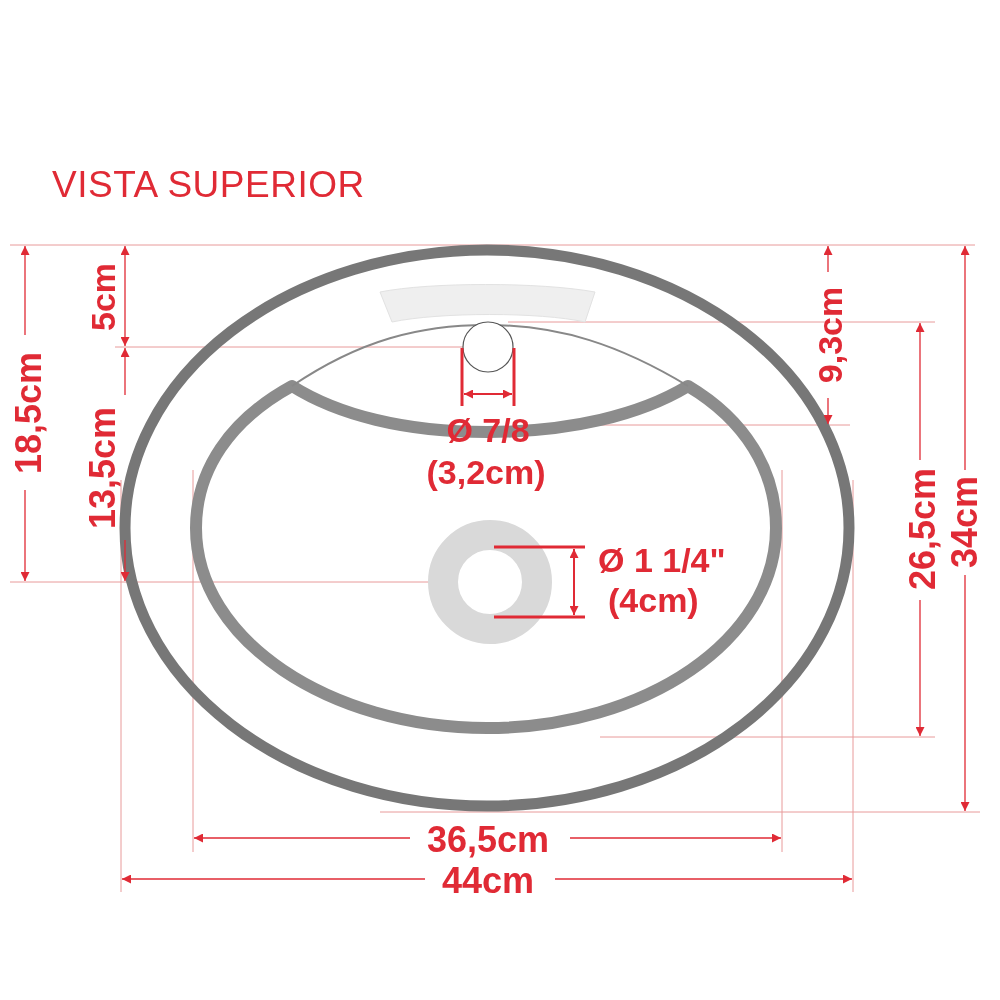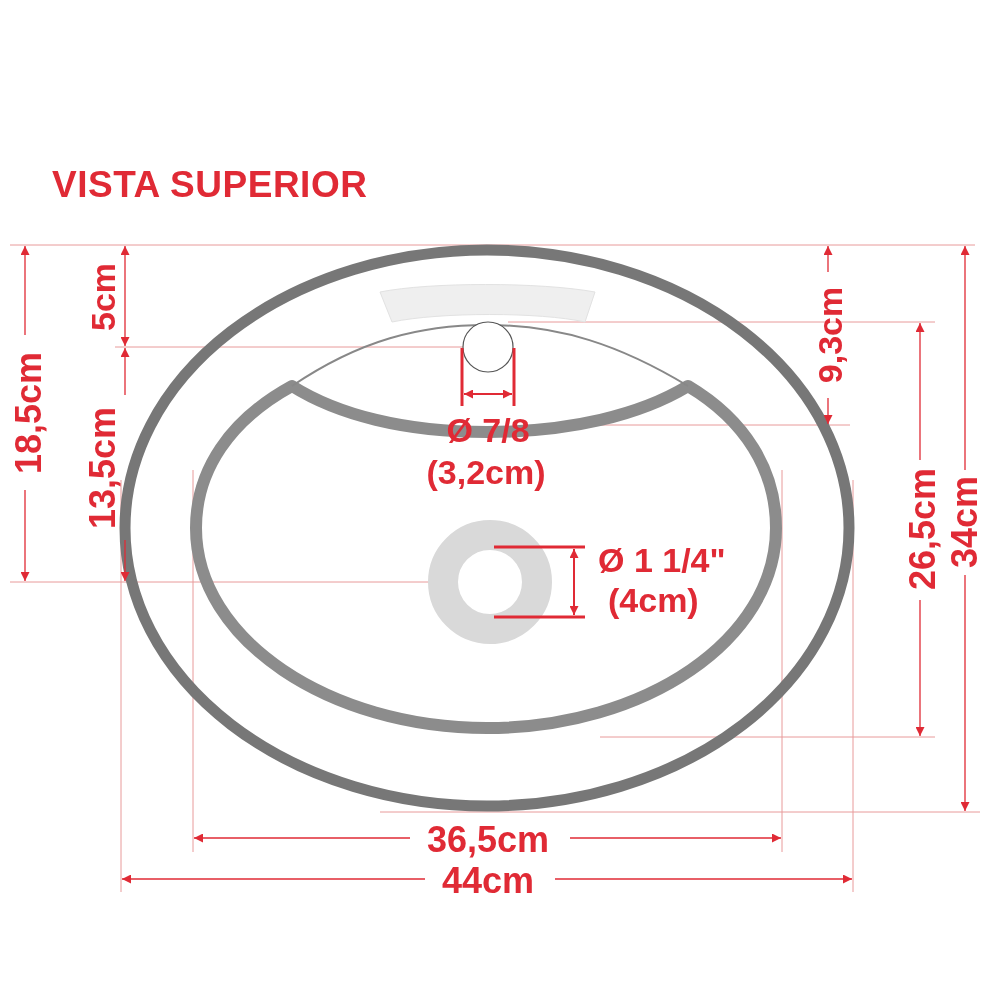--- a/index.html
+++ b/index.html
@@ -1,18 +1,18 @@
 <!DOCTYPE html>
 <html><head>
 <meta charset="utf-8">
 <style>
   html,body{margin:0;padding:0;background:#ffffff;}
   body{width:1000px;height:1000px;position:relative;overflow:hidden;font-family:"Liberation Sans",sans-serif;}
   svg{position:absolute;left:0;top:0;}
-  .title{position:absolute;left:52px;top:164px;font-size:37px;font-weight:bold;color:#e02a35;letter-spacing:0.5px;white-space:nowrap;}
+  .title{position:absolute;left:52px;top:164px;font-size:37px;font-weight:normal;color:#e02a35;letter-spacing:0.5px;white-space:nowrap;}
   .lbl{font-family:"Liberation Sans",sans-serif;font-weight:bold;fill:#e02a35;}
 </style>
 </head>
 <body>
 
 <div class="title">VISTA SUPERIOR</div>
 
 <svg width="1000" height="1000" viewBox="0 0 1000 1000">
   <defs>
     <marker id="arr" viewBox="0 0 10 10" refX="10" refY="5" markerWidth="9" markerHeight="9" orient="auto-start-reverse" markerUnits="userSpaceOnUse">

